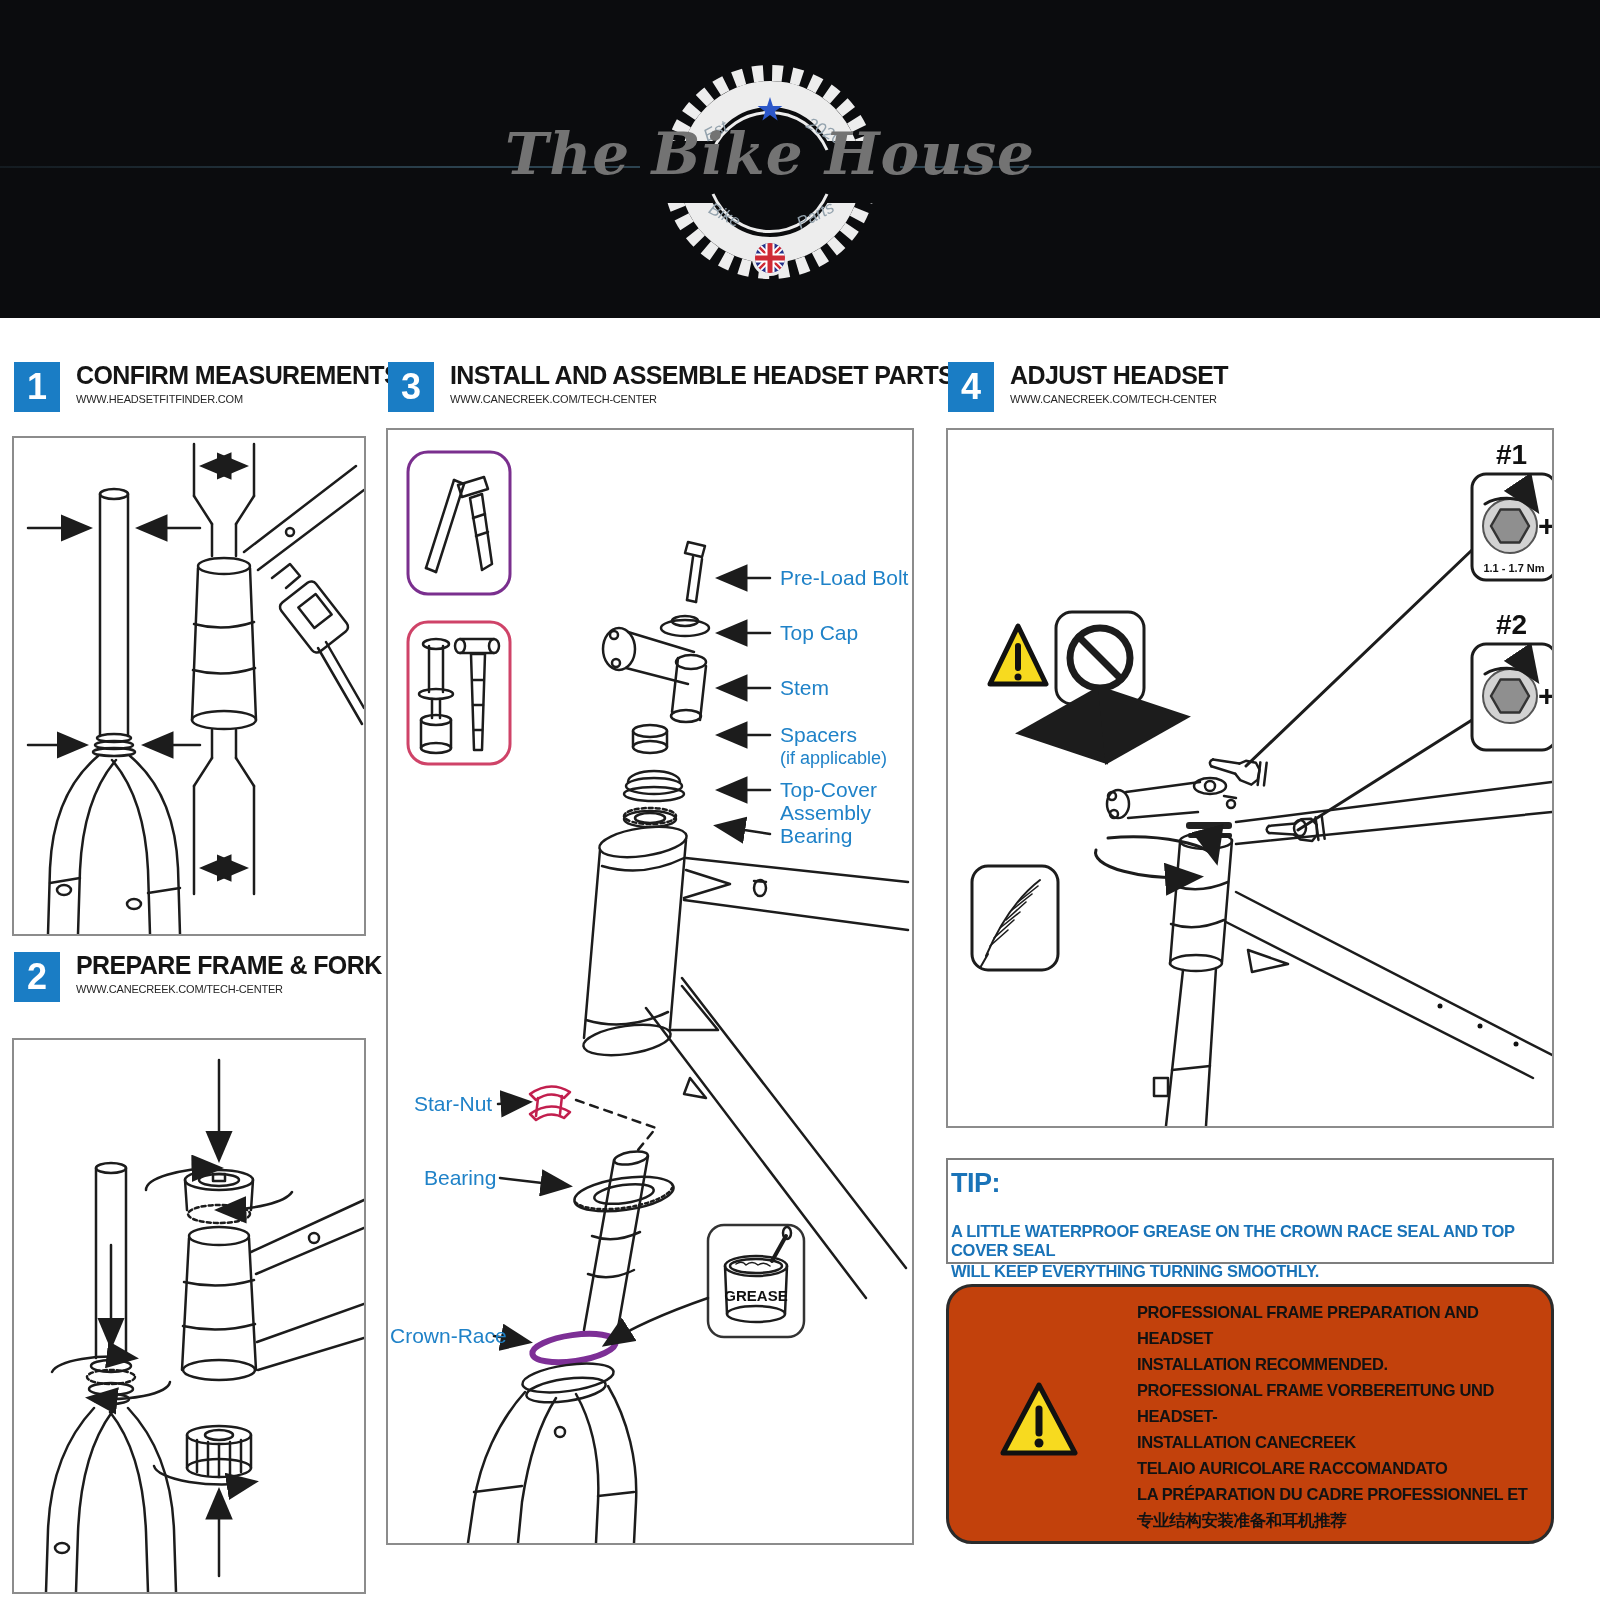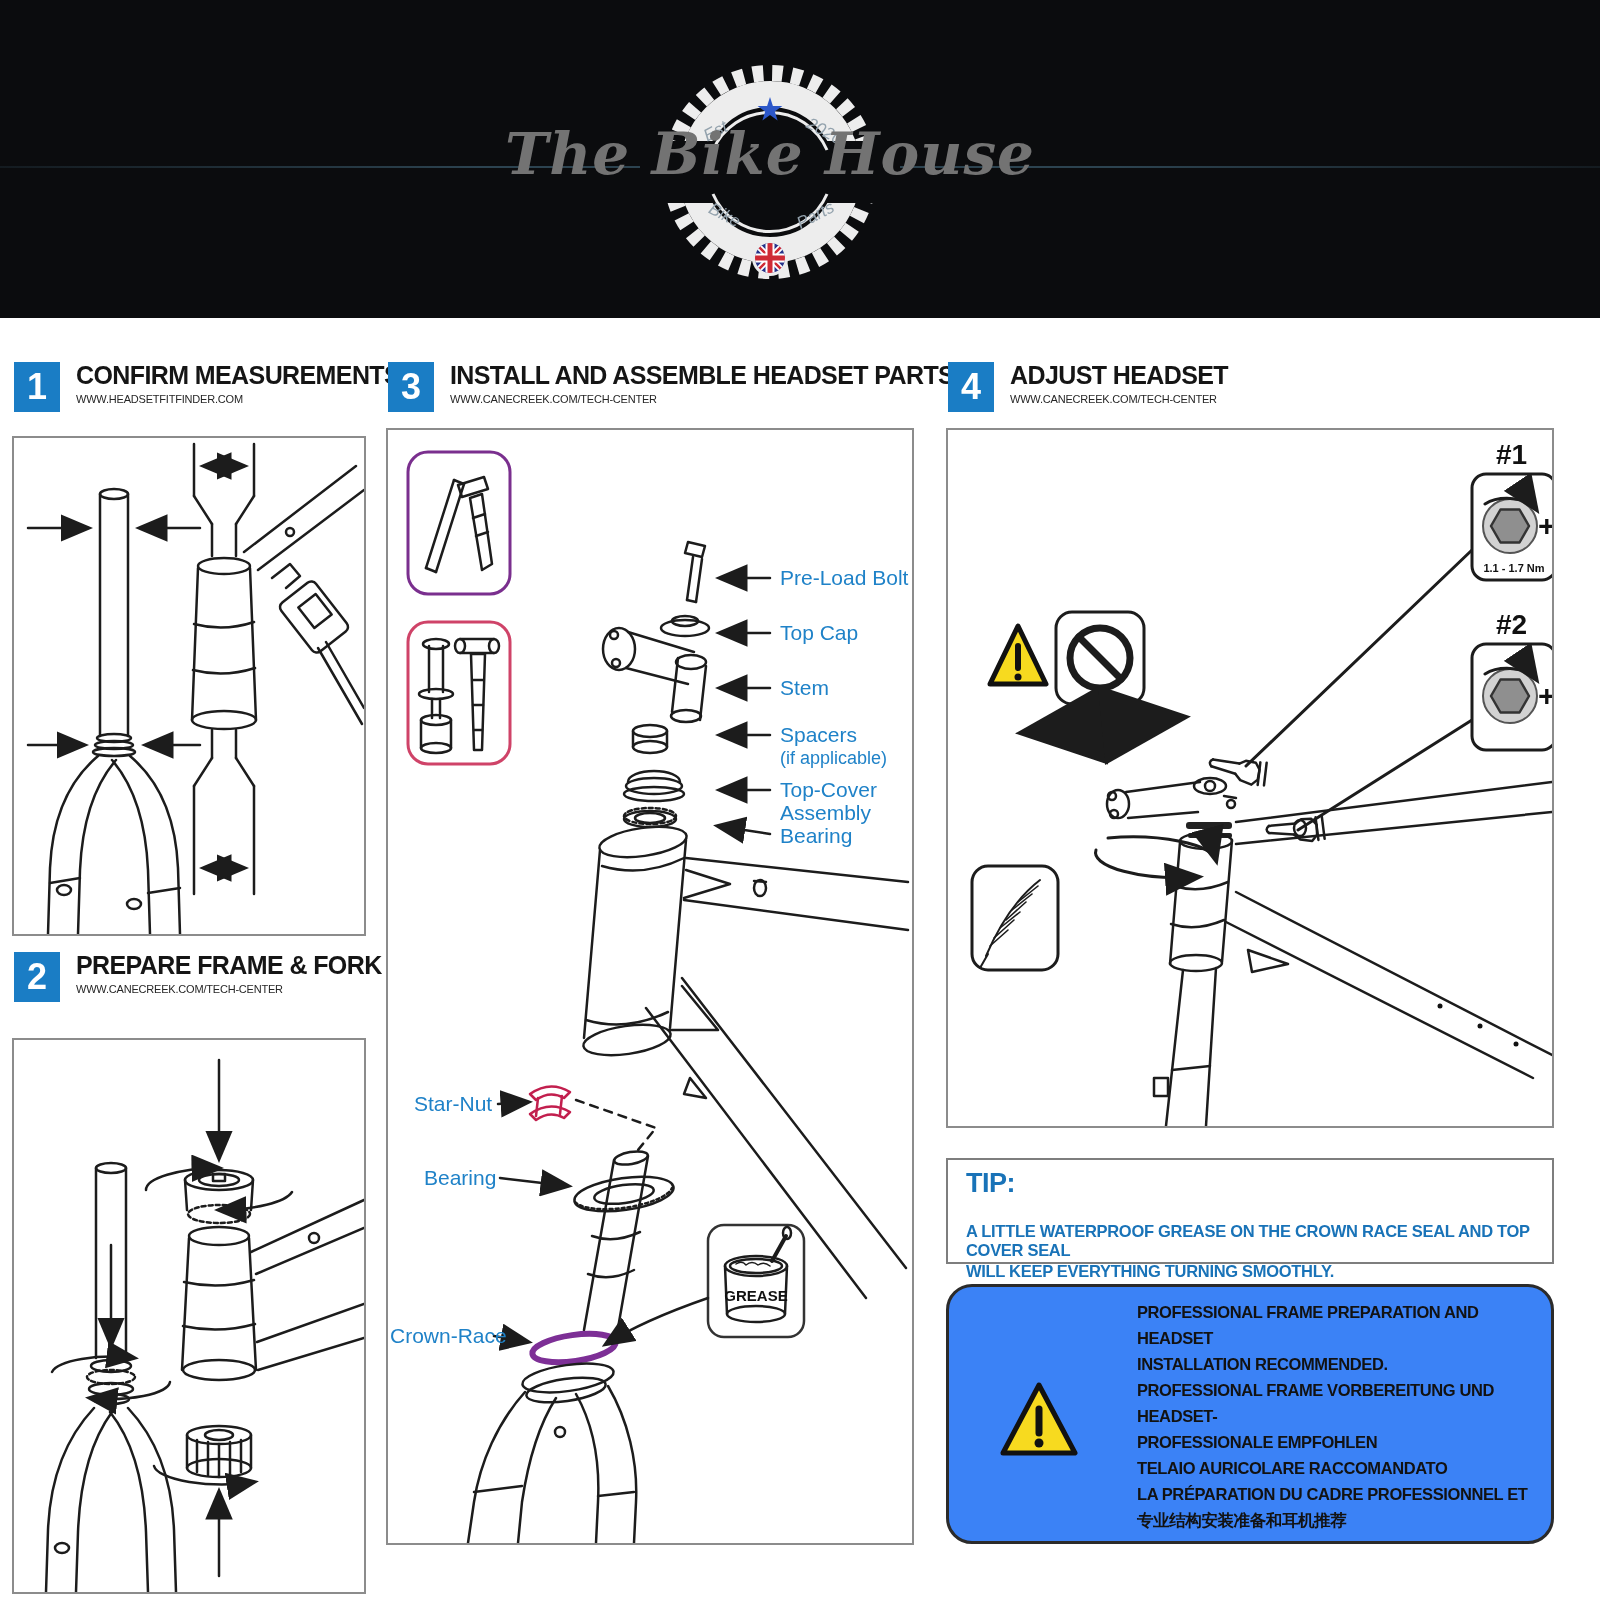--- a/index.html
+++ b/index.html
@@ -18,26 +18,26 @@
   .num{width:46px;height:50px;background:#1a7dc5;color:#fff;font-size:36px;font-weight:bold;
        display:flex;align-items:center;justify-content:center;flex:0 0 auto;}
   .sec-titles{margin-left:16px;}
   .sec-title{font-size:25px;font-weight:bold;color:#151515;letter-spacing:-0.6px;line-height:27px;}
   .sec-url{font-size:11px;color:#262626;margin-top:4px;letter-spacing:-0.2px;}
   
   .panel{position:absolute;border:2px solid #8c8c8c;background:#fff;box-sizing:border-box;}
   .panel svg{display:block;}
   
   .tip-box{position:absolute;left:946px;top:1158px;width:608px;height:106px;border:2px solid #7e7e7e;
-           box-sizing:border-box;padding:8px 18px;}
+           box-sizing:border-box;padding:8px 3px;}
   .tip-head{font-size:27px;font-weight:bold;color:#1973b8;letter-spacing:-0.5px;}
   .tip-line{font-size:16.5px;font-weight:bold;color:#1973b8;letter-spacing:-0.3px;margin-top:23px;}
   
   .warn-box{position:absolute;left:946px;top:1284px;width:608px;height:260px;border-radius:26px;
-            background:#3b82f6;border:3px solid #2b2b2b;box-sizing:border-box;}
+            background:#c2410c;border:3px solid #2b2b2b;box-sizing:border-box;}
   .warn-tri{position:absolute;left:48px;top:92px;width:84px;height:84px;}
   .warn-text{position:absolute;left:188px;top:12px;width:408px;}
   .warn-line{font-size:16.5px;font-weight:bold;color:#121212;letter-spacing:-0.4px;line-height:26px;}
   text{font-family:"Liberation Sans",sans-serif;}
   .lbl{fill:#1f82c8;font-size:21px;}
   .lbl-small{fill:#1f82c8;font-size:18px;}
 </style>
 </head>
 <body>
 
@@ -518,20 +518,20 @@
       <svg width="84" height="84" viewBox="0 0 84 84">
         <path d="M42,6 L78,74 L6,74 z" fill="#f7da1f" stroke="#111" stroke-width="5" stroke-linejoin="round"></path>
         <line x1="42" y1="30" x2="42" y2="54" stroke="#111" stroke-width="7" stroke-linecap="round"></line>
         <circle cx="42" cy="64" r="4.5" fill="#111"></circle>
       </svg>
     </div>
     <div class="warn-text">
       <div class="warn-line">PROFESSIONAL FRAME PREPARATION AND HEADSET</div>
       <div class="warn-line">INSTALLATION RECOMMENDED.</div>
       <div class="warn-line">PROFESSIONAL FRAME VORBEREITUNG UND HEADSET-</div>
-      <div class="warn-line">PROFESSIONALE EMPFOHLEN</div>
+      <div class="warn-line">INSTALLATION CANECREEK</div>
       <div class="warn-line">TELAIO AURICOLARE RACCOMANDATO</div>
       <div class="warn-line">LA PRÉPARATION DU CADRE PROFESSIONNEL ET</div>
       <div class="warn-line">专业结构安装准备和耳机推荐</div>
     </div>
   </div>
 
 </div>
 
 </body></html>

